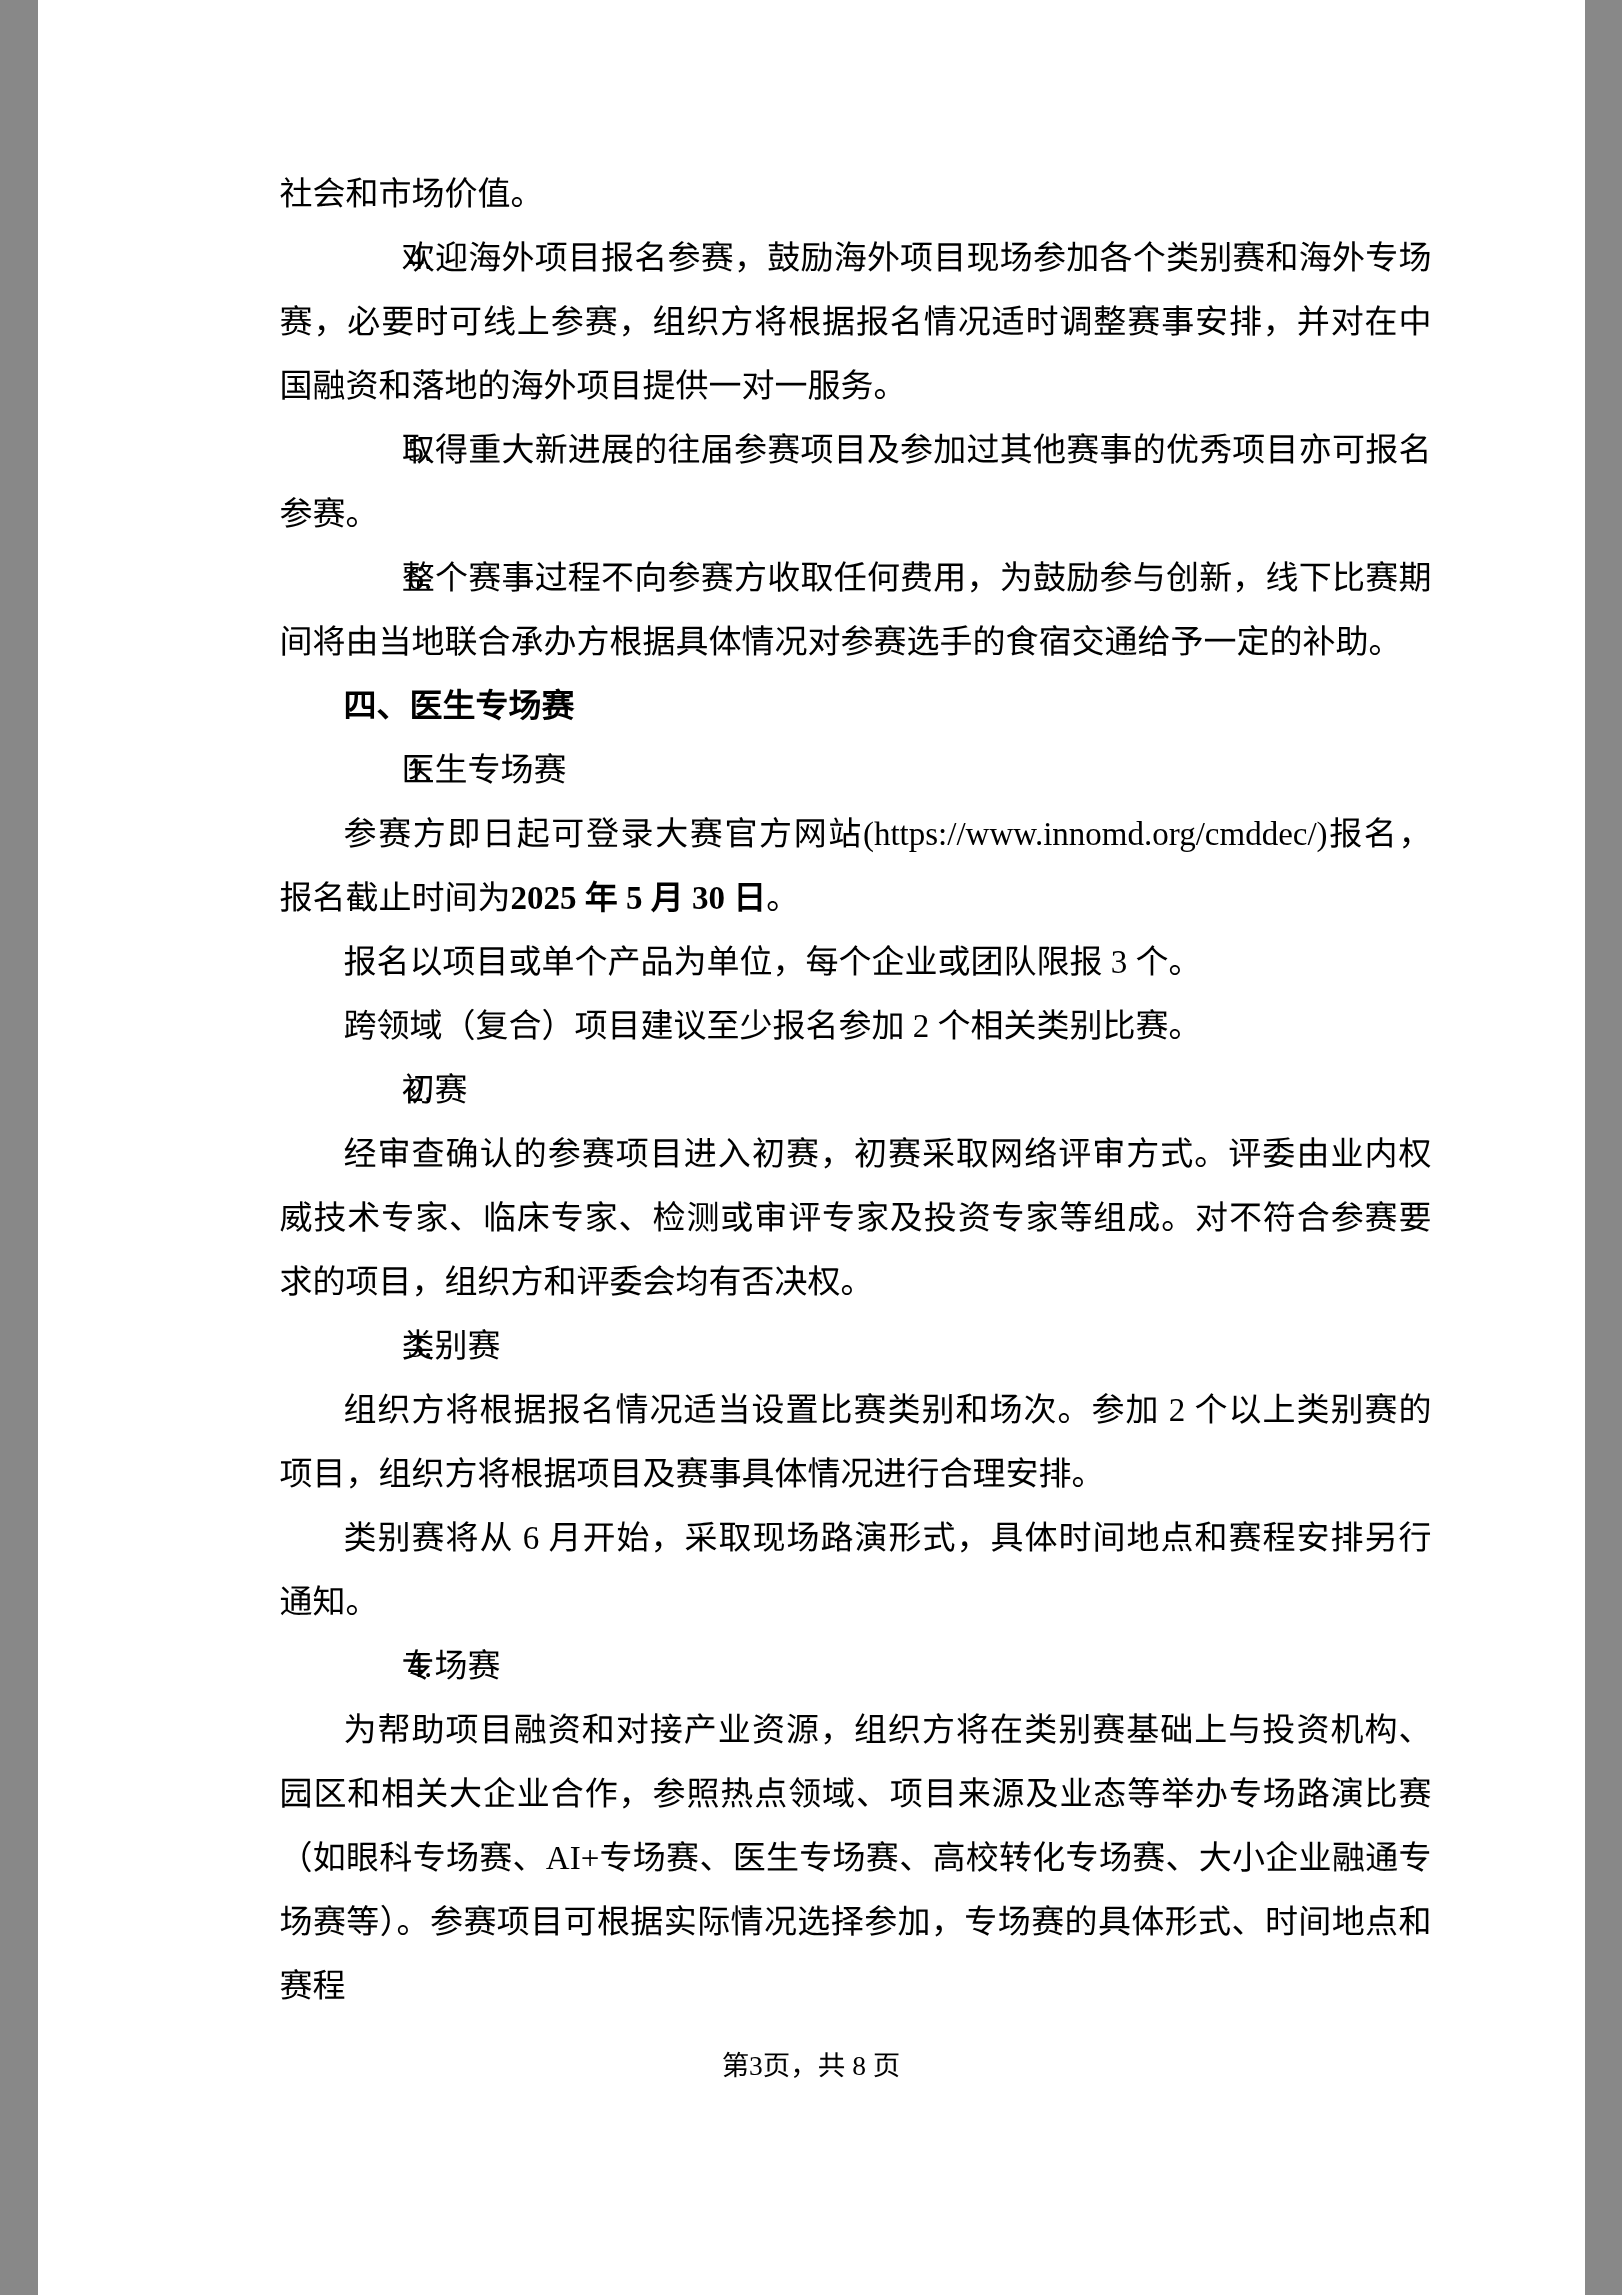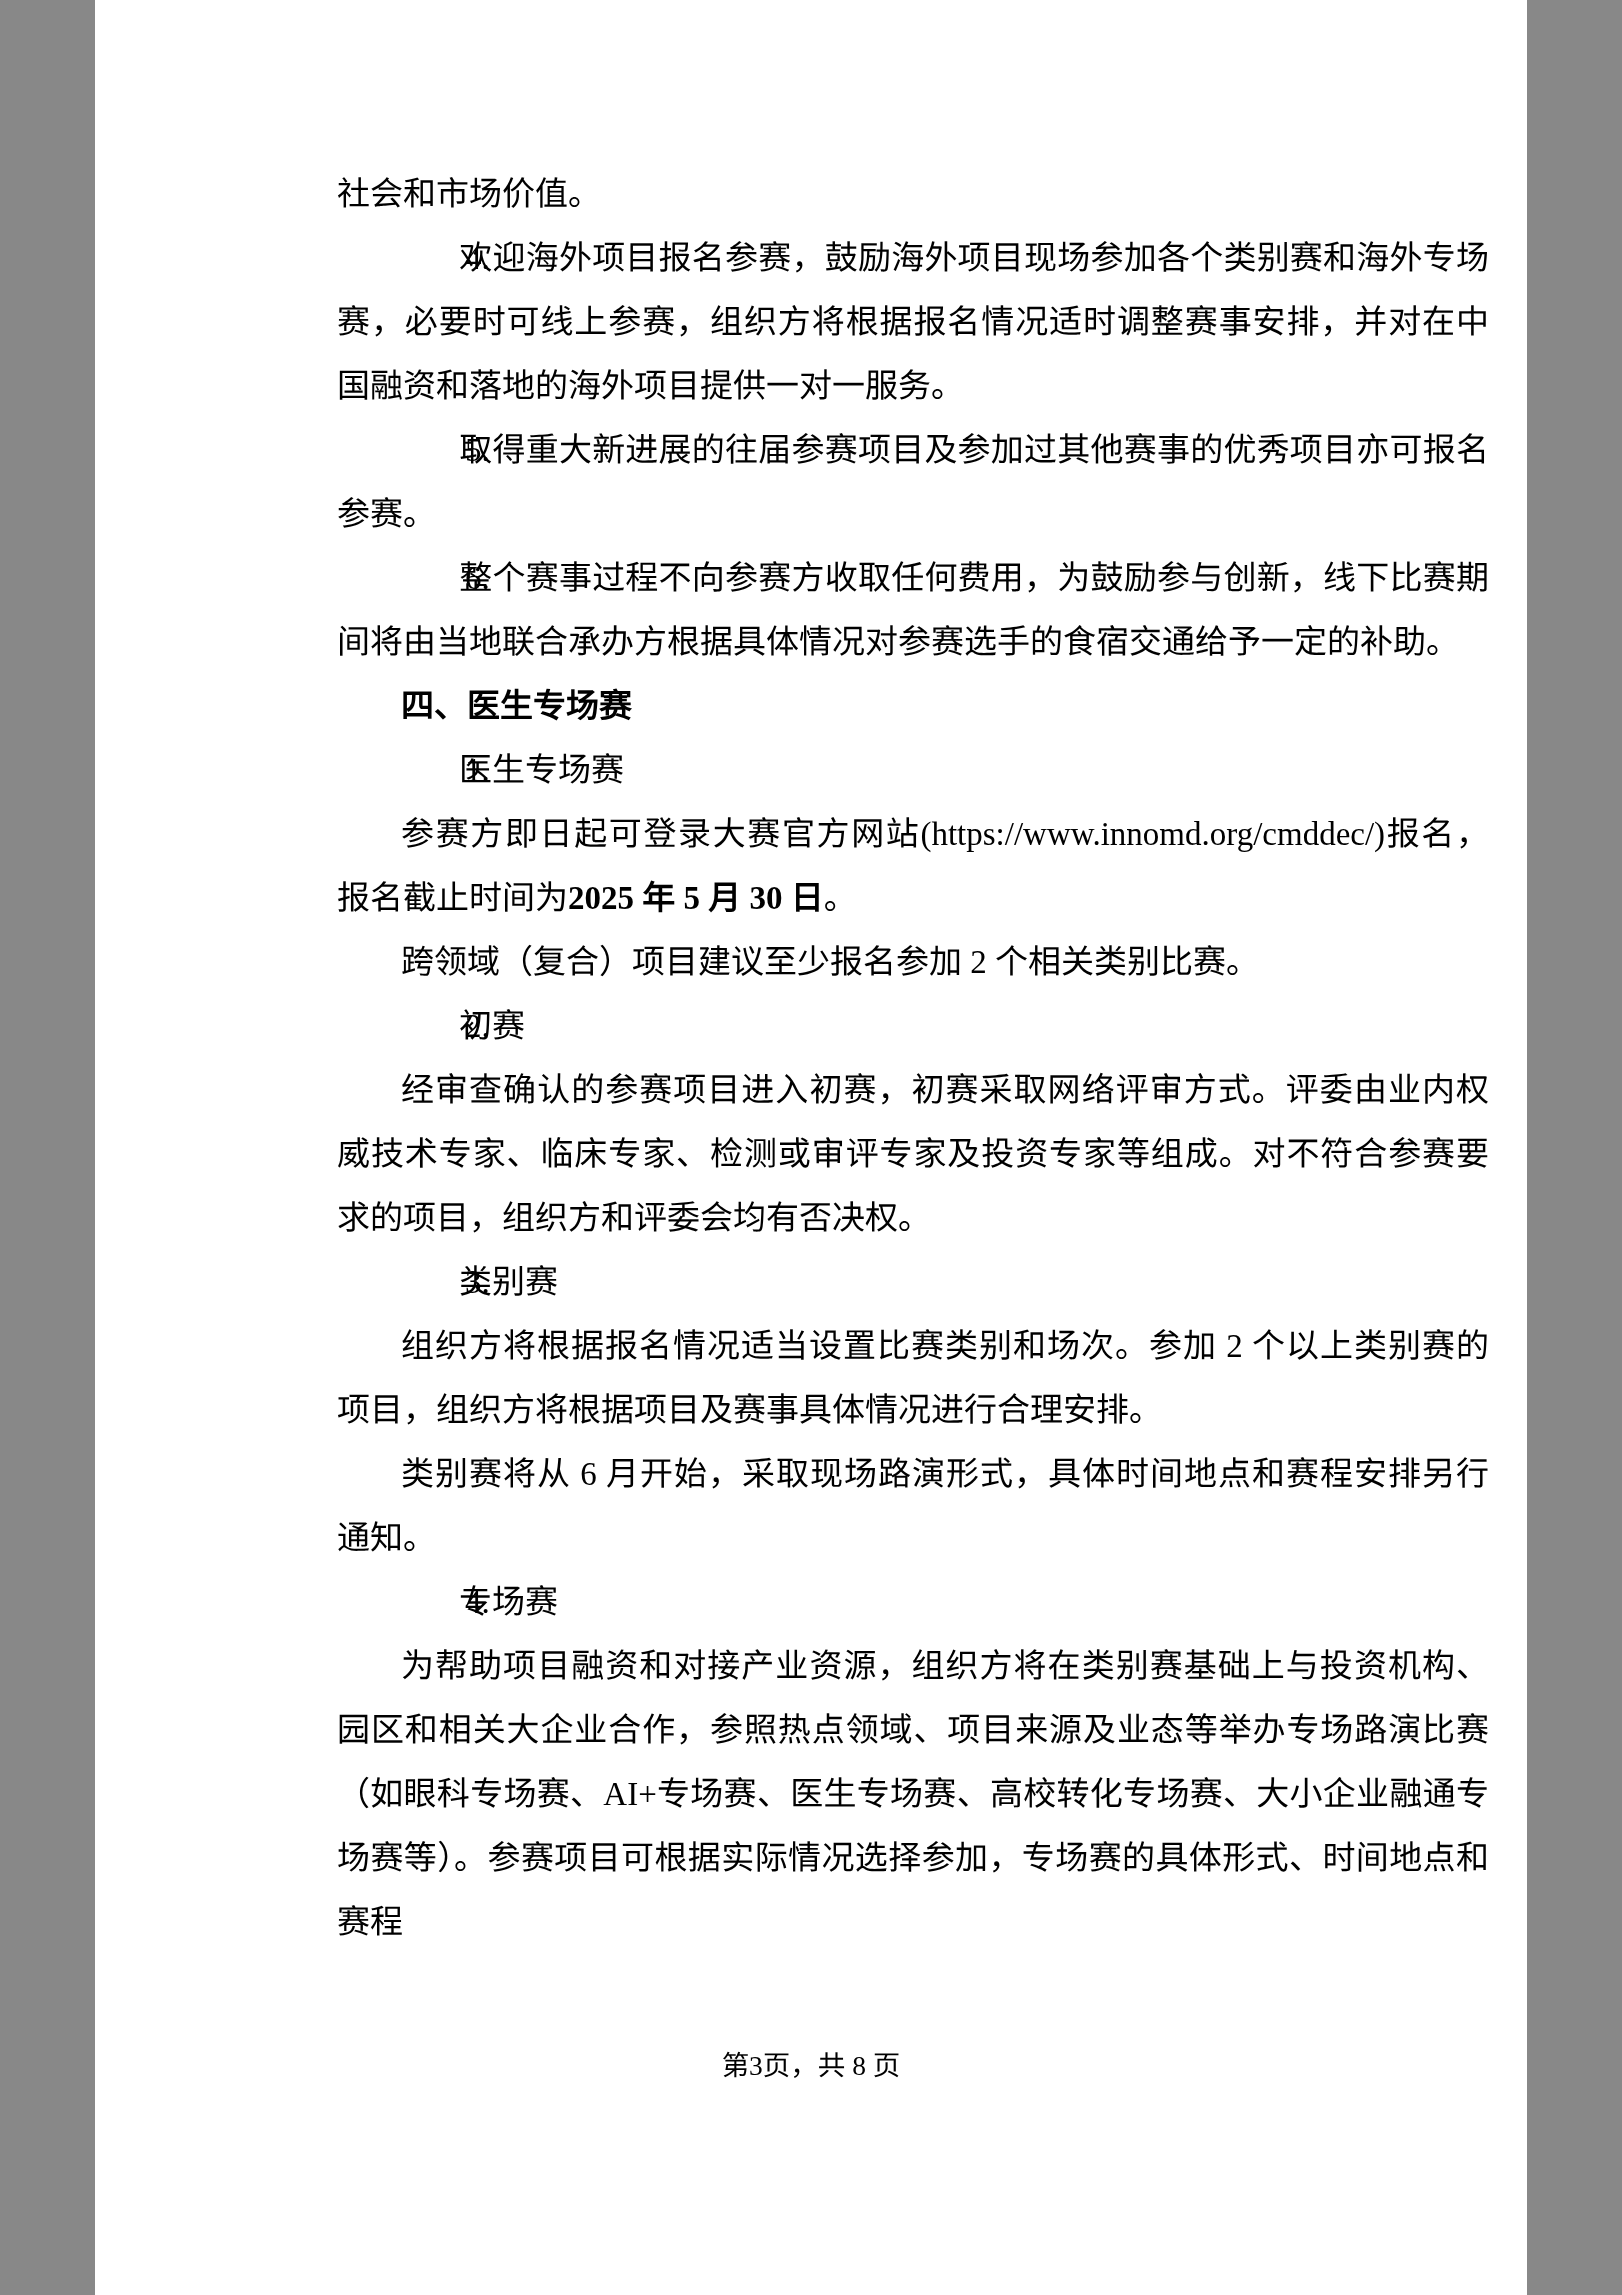--- a/index.html
+++ b/index.html
@@ -2,21 +2,21 @@
 <html lang="zh-CN" style="font-size:10.5px"><head>
 <meta charset="utf-8">
 <style>
   html, body {
     margin: 0;
     padding: 0;
     background: #888;
   }
   .page {
     position: relative;
-    width: 1432px;
+    width: 1547px;
     height: 2295px;
     margin: 0 auto;
     background: #ffffff;
     color: #000000;
     font-family: "Liberation Serif", "DejaVu Serif", serif;
     overflow: hidden;
   }
   .body-text {
     position: absolute;
     left: 242px;
@@ -61,20 +61,21 @@
 
 <div class="page">
   <main class="body-text">
       <p class="para plain"><span class="seg">社会和市场价值。</span></p>
       <p class="para indent"><span class="pnum">4.</span><span class="seg">欢迎海外项目报名参赛，鼓励海外项目现场参加各个类别赛和海外专场赛，必要时可线上参赛，组织方将根据报名情况适时调整赛事安排，并对在中国融资和落地的海外项目提供一对一服务。</span></p>
       <p class="para indent"><span class="pnum">5.</span><span class="seg">取得重大新进展的往届参赛项目及参加过其他赛事的优秀项目亦可报名参赛。</span></p>
       <p class="para indent"><span class="pnum">6.</span><span class="seg">整个赛事过程不向参赛方收取任何费用，为鼓励参与创新，线下比赛期间将由当地联合承办方根据具体情况对参赛选手的食宿交通给予一定的补助。</span></p>
       <p class="para heading"><span class="seg-bold">四、医生专场赛</span></p>
       <p class="para indent"><span class="pnum">1.</span><span class="seg">医生专场赛</span></p>
       <p class="para indent"><span class="seg">参赛方即日起可登录大赛官方网站(https://www.innomd.org/cmddec/)报名，报名截止时间为</span><span class="seg-bold">2025 年 5 月 30 日</span><span class="seg">。</span></p>
+      <p class="para indent"><span class="seg">报名以项目或单个产品为单位，每个企业或团队限报 3 个。</span></p>
       <p class="para indent"><span class="seg">跨领域（复合）项目建议至少报名参加 2 个相关类别比赛。</span></p>
       <p class="para indent"><span class="pnum">2.</span><span class="seg">初赛</span></p>
       <p class="para indent"><span class="seg">经审查确认的参赛项目进入初赛，初赛采取网络评审方式。评委由业内权威技术专家、临床专家、检测或审评专家及投资专家等组成。对不符合参赛要求的项目，组织方和评委会均有否决权。</span></p>
       <p class="para indent"><span class="pnum">3.</span><span class="seg">类别赛</span></p>
       <p class="para indent"><span class="seg">组织方将根据报名情况适当设置比赛类别和场次。参加 2 个以上类别赛的项目，组织方将根据项目及赛事具体情况进行合理安排。</span></p>
       <p class="para indent"><span class="seg">类别赛将从 6 月开始，采取现场路演形式，具体时间地点和赛程安排另行通知。</span></p>
       <p class="para indent"><span class="pnum">4.</span><span class="seg">专场赛</span></p>
       <p class="para indent"><span class="seg">为帮助项目融资和对接产业资源，组织方将在类别赛基础上与投资机构、园区和相关大企业合作，参照热点领域、项目来源及业态等举办专场路演比赛（如眼科专场赛、AI+专场赛、医生专场赛、高校转化专场赛、大小企业融通专场赛等）。参赛项目可根据实际情况选择参加，专场赛的具体形式、时间地点和赛程</span></p>
     </main>
   <div class="footer">

